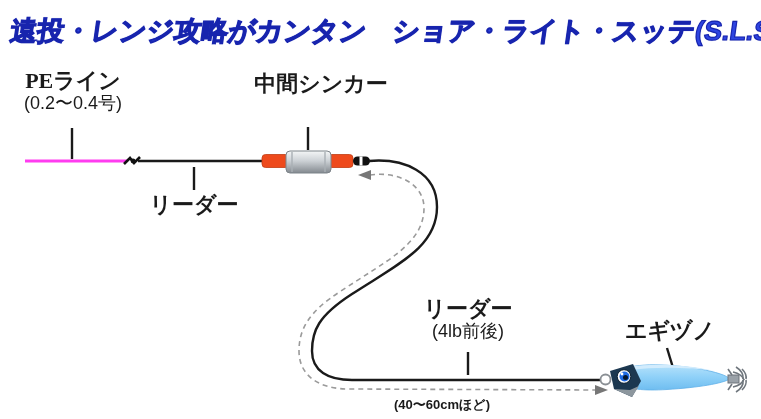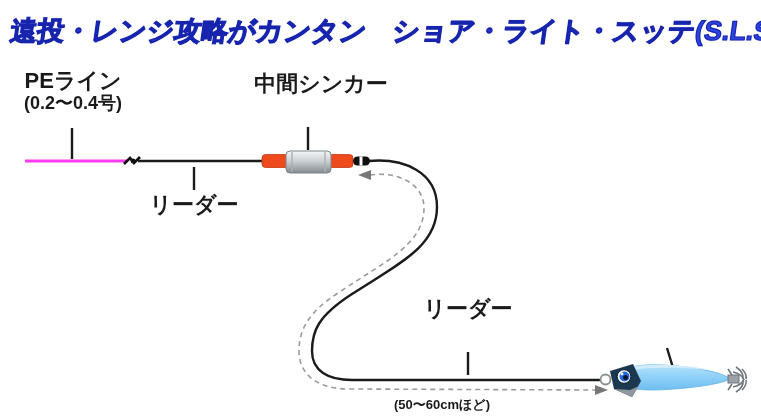--- a/index.html
+++ b/index.html
@@ -16,22 +16,22 @@
     text-shadow:0 0 1px #1724ae;
     transform:skewX(-8deg);
     transform-origin:left bottom;
   }
   .title .gap{display:inline-block;width:26px;}
   
   .lbl{
     position:absolute;transform:translateX(-50%);
     text-align:center;color:#1a1a1a;line-height:1.15;white-space:nowrap;
   }
-  .lbl-main{font-size:22px;font-weight:600;}
-  .lbl-sub{font-size:18px;font-weight:700;}
+  .lbl-main{font-size:22px;font-weight:600;font-family:Liberation Serif, serif;}
+  .lbl-sub{font-size:18px;font-weight:400;}
   .note{
     position:absolute;transform:translateX(-50%);
     font-size:13px;font-weight:600;color:#1a1a1a;white-space:nowrap;
   }
   svg.diagram{position:absolute;left:0;top:0;width:761px;height:419px;}
 </style>
 </head>
 <body>
 
 <div class="stage">
@@ -125,18 +125,22 @@
   <div class="lbl" style="left:321px;top:71px">
     <div class="lbl-main">中間シンカー</div>
   </div>
 
   <div class="lbl" style="left:194px;top:192px">
     <div class="lbl-main">リーダー</div>
   </div>
 
   <div class="lbl" style="left:468px;top:296px">
     <div class="lbl-main">リーダー</div>
+    <div class="lbl-sub">(4lb前後)</div>
   </div>
 
+  <div class="lbl" style="left:670px;top:318px">
+    <div class="lbl-main">エギヅノ</div>
+  </div>
 
-  <div class="note" style="left:442px;top:396px">(50〜60cmほど)</div>
+  <div class="note" style="left:442px;top:396px">(40〜60cmほど)</div>
 
 </div>
 
 </body></html>

